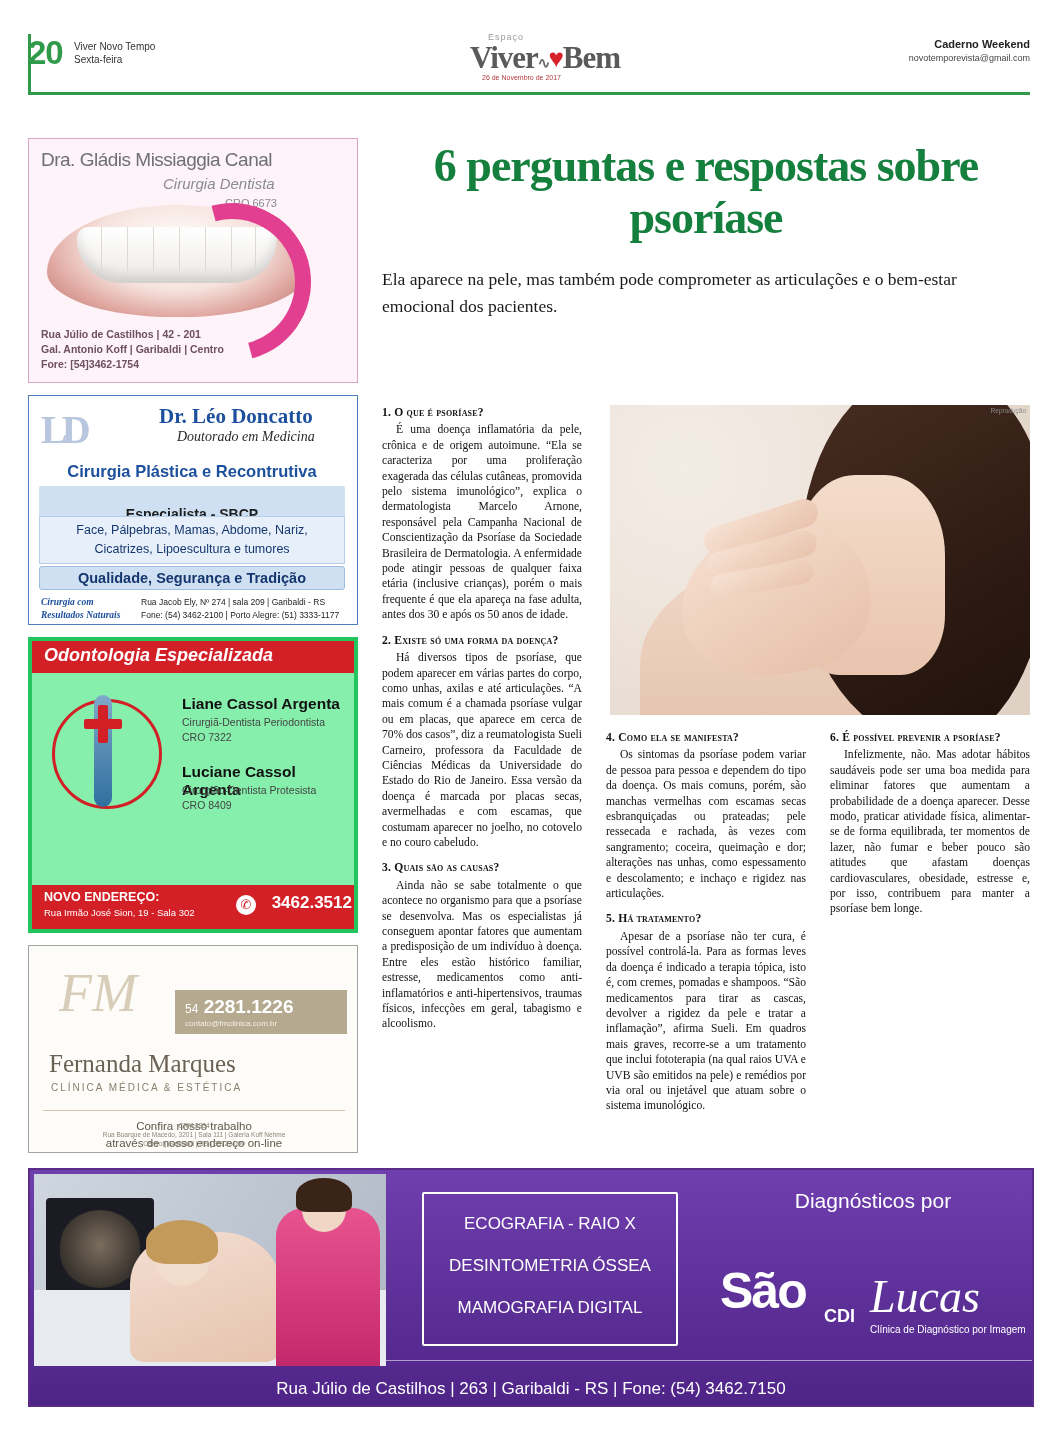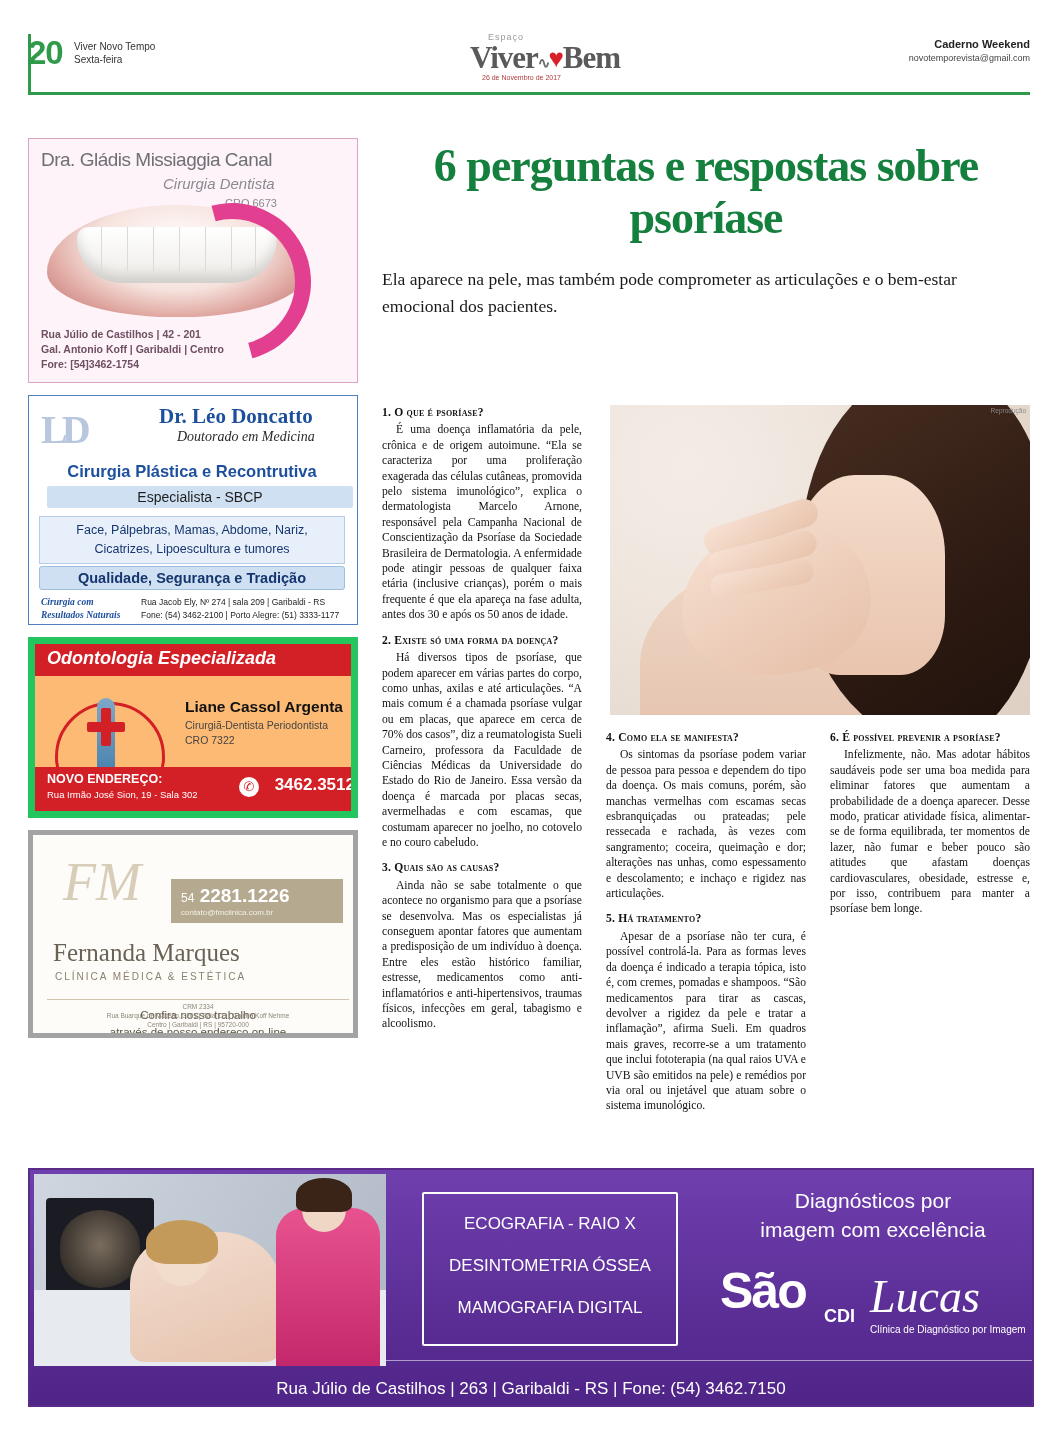--- a/index.html
+++ b/index.html
@@ -46,46 +46,46 @@
   .ad1 .pinkcurve{position:absolute;right:-4px;top:-2px;width:126px;height:126px;border-radius:50%;border:16px solid #e23f91;border-left-color:transparent;border-bottom-color:transparent;transform:rotate(30deg);}
   .ad1 .addr{position:absolute;left:12px;bottom:10px;font-family:"Liberation Sans",sans-serif;font-size:10.5px;color:#6f4f62;line-height:15px;font-weight:bold;}
 
   
   .ad2{height:230px;border:1px solid #4f7fc1;background:#ffffff;overflow:hidden;}
   .ad2 .ld{position:absolute;left:12px;top:10px;font-family:"Liberation Serif",serif;font-size:40px;color:#b9c7de;font-weight:bold;letter-spacing:-6px;}
   .ad2 .dr{position:absolute;left:130px;top:8px;font-family:"Liberation Serif",serif;font-size:21px;font-weight:bold;color:#1c4f9c;}
   .ad2 .dout{position:absolute;left:148px;top:33px;font-family:"Liberation Serif",serif;font-size:14px;font-style:italic;color:#2a2a2a;}
   .ad2 .band{position:absolute;left:10px;width:306px;box-sizing:border-box;text-align:center;font-family:"Liberation Sans",sans-serif;}
   .ad2 .b1{top:66px;font-size:16.5px;font-weight:bold;color:#1c4f9c;}
-  .ad2 .b2{top:90px;font-size:14px;font-weight:normal;color:#1e1e1e;background:#cfe0f2;padding:3px 0;border-radius:2px;margin-left:8px;}
+  .ad2 .b2{top:90px;font-size:14px;font-weight:bold;color:#1e1e1e;background:#cfe0f2;padding:20px 0;border-radius:2px;}
   .ad2 .b3{top:120px;font-size:12.5px;color:#16366f;line-height:19px;background:#e7f0fa;border:1px solid #b6cde8;padding:4px 17px;}
   .ad2 .b4{top:170px;font-size:14.5px;font-weight:bold;color:#16366f;background:#cfe0f2;border:1px solid #9ebfe0;padding:3px 16px;border-radius:3px;}
   .ad2 .foot-l{position:absolute;left:12px;top:200px;font-family:"Liberation Serif",serif;font-size:9.5px;font-style:italic;font-weight:bold;color:#1c4f9c;line-height:13px;width:96px;}
   .ad2 .foot-r{position:absolute;left:112px;top:200px;font-family:"Liberation Sans",sans-serif;font-size:8.5px;color:#222;line-height:13px;}
 
   
-  .ad3{height:181px;border:7px solid #22c55e;background:#fdba74;overflow:hidden;}
+  .ad3{height:296px;border:4px solid #22c55e;background:#86efac;overflow:hidden;}
   .ad3 .hdr{position:absolute;left:-2px;top:-2px;width:334px;height:34px;background:#d31f26;}
   .ad3 .hdr span{position:absolute;left:14px;top:6px;font-family:"Liberation Sans",sans-serif;font-size:18px;font-weight:bold;color:#fff;font-style:italic;}
   .ad3 .logo-circle{position:absolute;left:20px;top:58px;width:104px;height:104px;border:3px solid #d31f26;border-radius:50%;}
   .ad3 .snake{position:absolute;left:62px;top:54px;width:18px;height:112px;background:linear-gradient(#7fa8c9,#2f6f9f);border-radius:9px;}
   .ad3 .cross{position:absolute;left:52px;top:78px;width:38px;height:10px;background:#d31f26;border-radius:2px;}
   .ad3 .cross2{position:absolute;left:66px;top:64px;width:10px;height:38px;background:#d31f26;border-radius:2px;}
   .ad3 .n1{position:absolute;left:150px;top:54px;font-family:"Liberation Sans",sans-serif;font-size:15.5px;font-weight:bold;color:#111;}
   .ad3 .s1{position:absolute;left:150px;top:74px;font-family:"Liberation Sans",sans-serif;font-size:10.5px;color:#444;line-height:15px;}
   .ad3 .n2{position:absolute;left:150px;top:122px;font-family:"Liberation Sans",sans-serif;font-size:15.5px;font-weight:bold;color:#111;}
   .ad3 .s2{position:absolute;left:150px;top:142px;font-family:"Liberation Sans",sans-serif;font-size:10.5px;color:#444;line-height:15px;}
   .ad3 .ftr{position:absolute;left:-2px;bottom:-2px;width:334px;height:46px;background:#d31f26;}
   .ad3 .ftr .t1{position:absolute;left:14px;top:5px;font-family:"Liberation Sans",sans-serif;font-size:12.5px;font-weight:bold;color:#fff;}
   .ad3 .ftr .t2{position:absolute;left:14px;top:22px;font-family:"Liberation Sans",sans-serif;font-size:9.5px;color:#fff;}
   .ad3 .ftr .phone{position:absolute;right:12px;top:8px;font-family:"Liberation Sans",sans-serif;font-size:17px;font-weight:bold;color:#fff;}
   .ad3 .ftr .ph-ic{position:absolute;right:108px;top:10px;width:20px;height:20px;border-radius:50%;background:#fff;color:#d31f26;font-size:13px;text-align:center;line-height:20px;}
 
   
-  .ad4{height:208px;border:5px solid #a3a3a3;background:#fdfcf8;overflow:hidden;}
+  .ad4{height:208px;border:1px solid #a3a3a3;background:#fdfcf8;overflow:hidden;}
   .ad4 .fm{position:absolute;left:30px;top:16px;font-family:"Liberation Serif",serif;font-size:54px;color:#d7cdb8;font-style:italic;}
   .ad4 .nm{position:absolute;left:20px;top:104px;font-family:"Liberation Serif",serif;font-size:25px;color:#6b6256;}
   .ad4 .sub{position:absolute;left:22px;top:136px;font-family:"Liberation Sans",sans-serif;font-size:10px;letter-spacing:2px;color:#8a8170;}
   .ad4 .phbar{position:absolute;right:10px;top:44px;width:172px;height:44px;background:#b5a98f;}
   .ad4 .phbar .p1{position:absolute;left:10px;top:6px;font-family:"Liberation Sans",sans-serif;font-size:19px;color:#fff;font-weight:bold;}
   .ad4 .phbar .p1 small{font-size:12px;font-weight:normal;}
   .ad4 .phbar .p2{position:absolute;left:10px;top:29px;font-family:"Liberation Sans",sans-serif;font-size:8px;color:#f3efe6;}
   .ad4 .cta{position:absolute;left:0;top:172px;width:330px;text-align:center;font-family:"Liberation Sans",sans-serif;font-size:11.5px;color:#5d5748;line-height:17px;}
   .ad4 .site{position:absolute;left:0;top:212px;width:330px;text-align:center;font-family:"Liberation Sans",sans-serif;font-size:17px;color:#6b6256;}
   .ad4 .tiny{position:absolute;left:0;bottom:4px;width:330px;text-align:center;font-family:"Liberation Sans",sans-serif;font-size:6.5px;color:#8d8678;line-height:9px;}
@@ -318,21 +318,20 @@
     </div>
 
     <div class="ba-box">
       <div class="l1">ECOGRAFIA - RAIO X</div>
       <div class="l2">DESINTOMETRIA ÓSSEA</div>
       <div class="l3">MAMOGRAFIA DIGITAL</div>
     </div>
 
     <div class="ba-right">
       <div class="t1">Diagnósticos por</div>
-      <div class="t1">imagem com excelência</div>
     </div>
 
     <div class="ba-logo">
       <div class="sao">São</div>
       <div class="cdi">CDI</div>
       <div class="lucas">Lucas</div>
       <div class="clin">Clínica de Diagnóstico por Imagem</div>
     </div>
 
     <div class="ba-line"></div>

